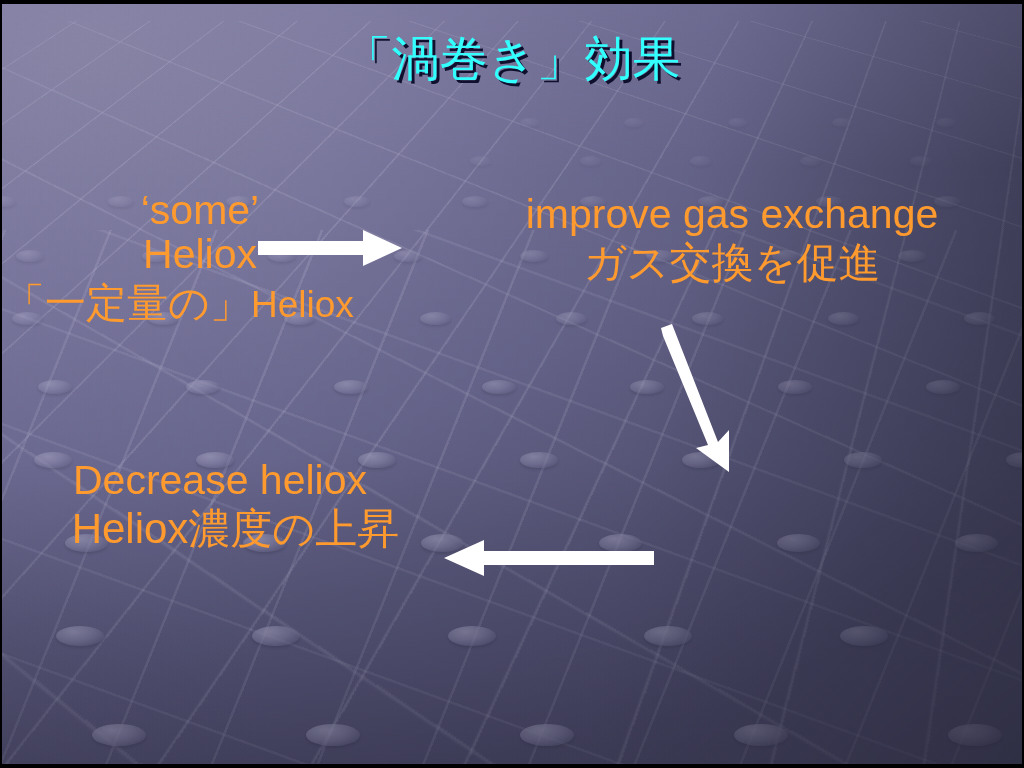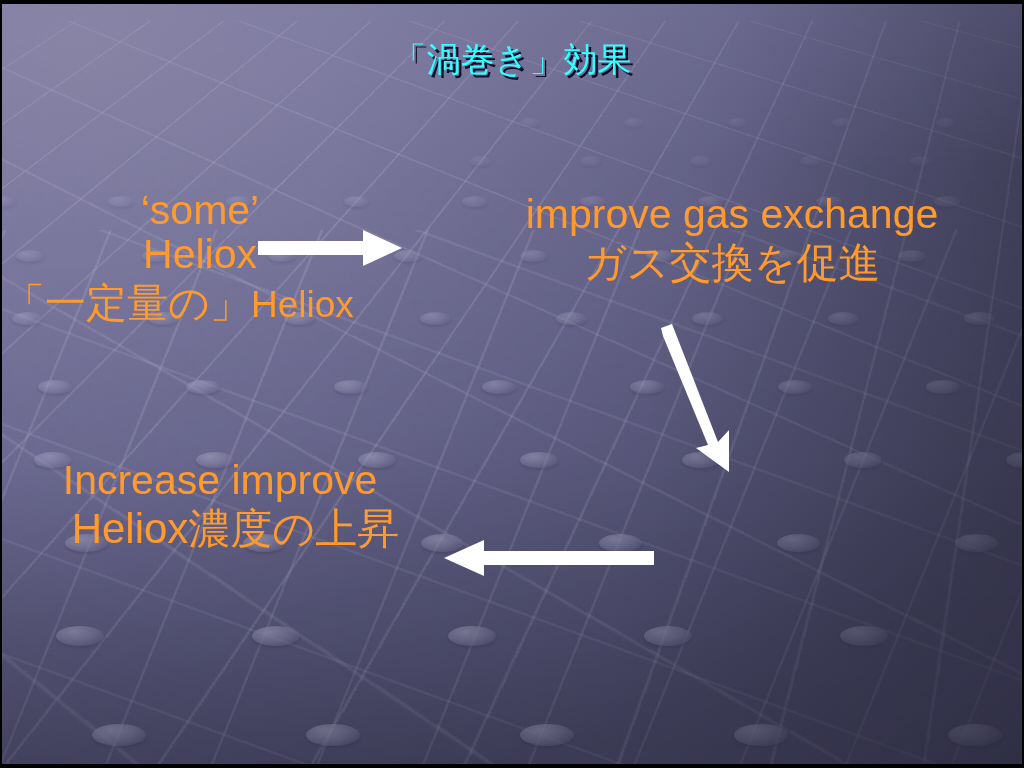--- a/index.html
+++ b/index.html
@@ -118,21 +118,21 @@
     color: #33ffff;
     font-size: 54px;
     line-height: 60px;
     font-weight: 400;
     letter-spacing: 0px;
     text-shadow: 3px 3px 0px rgba(10,10,40,0.95);
     white-space: nowrap;
   }
   .title-ja {
     display: block;
-    font-size: 34px;
+    font-size: 48px;
     line-height: 62px;
   }
 
   .ob {
     position: absolute;
     color: #ff9a2e;
     font-weight: 400;
     white-space: nowrap;
     line-height: 1.08;
   }
@@ -301,21 +301,21 @@
     <span class="ja-line"><span class="ja-big">「一定量の」</span><span class="lat-small">Heliox</span></span>
   </div>
 
   <div class="ob" id="block-improve">
     <span>improve gas exchange</span>
     <span class="ja-line">ガス交換を促進</span>
   </div>
 
 
   <div class="ob" id="block-increase">
-    <span>Increase improve</span><br>
+    <span>Decrease heliox</span><br>
     <span class="ja-line"><span>Heliox</span><span>濃度の上昇</span></span>
   </div>
 
   <svg class="arrow-svg" style="left:258px; top:228px;" width="150" height="42" viewBox="0 0 150 42">
     <polygon class="arrow-shape" points="0,13 105,13 105,2 144,20 105,38 105,27 0,27"></polygon>
   </svg>
 
   <svg class="arrow-svg" style="left:655px; top:322px;" width="100" height="155" viewBox="0 0 100 155">
     <polygon class="arrow-shape" points="6,6 17,2 63,120 74,108 74,150 41,126 53,123 8,14"></polygon>
   </svg>

